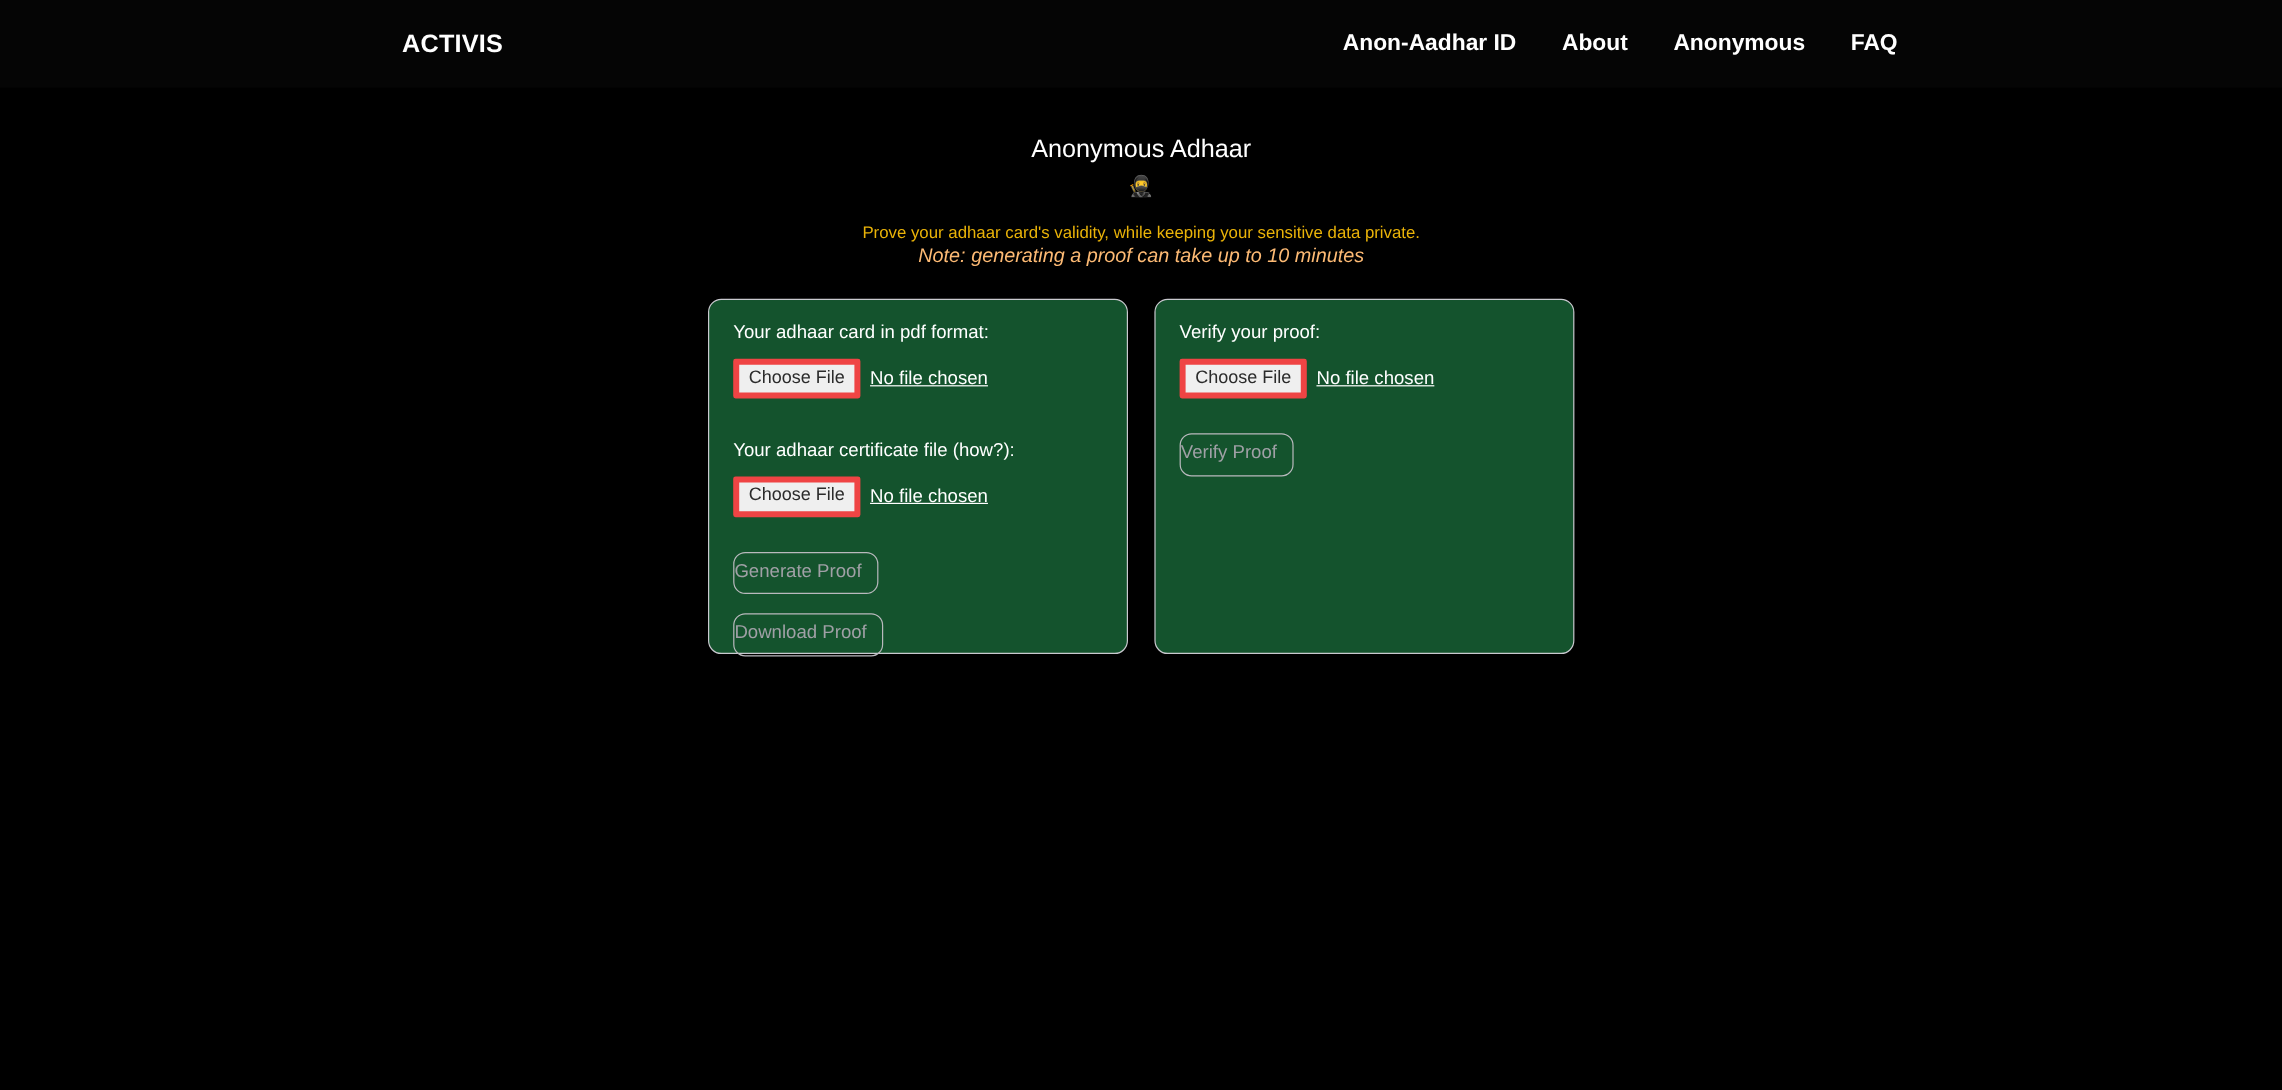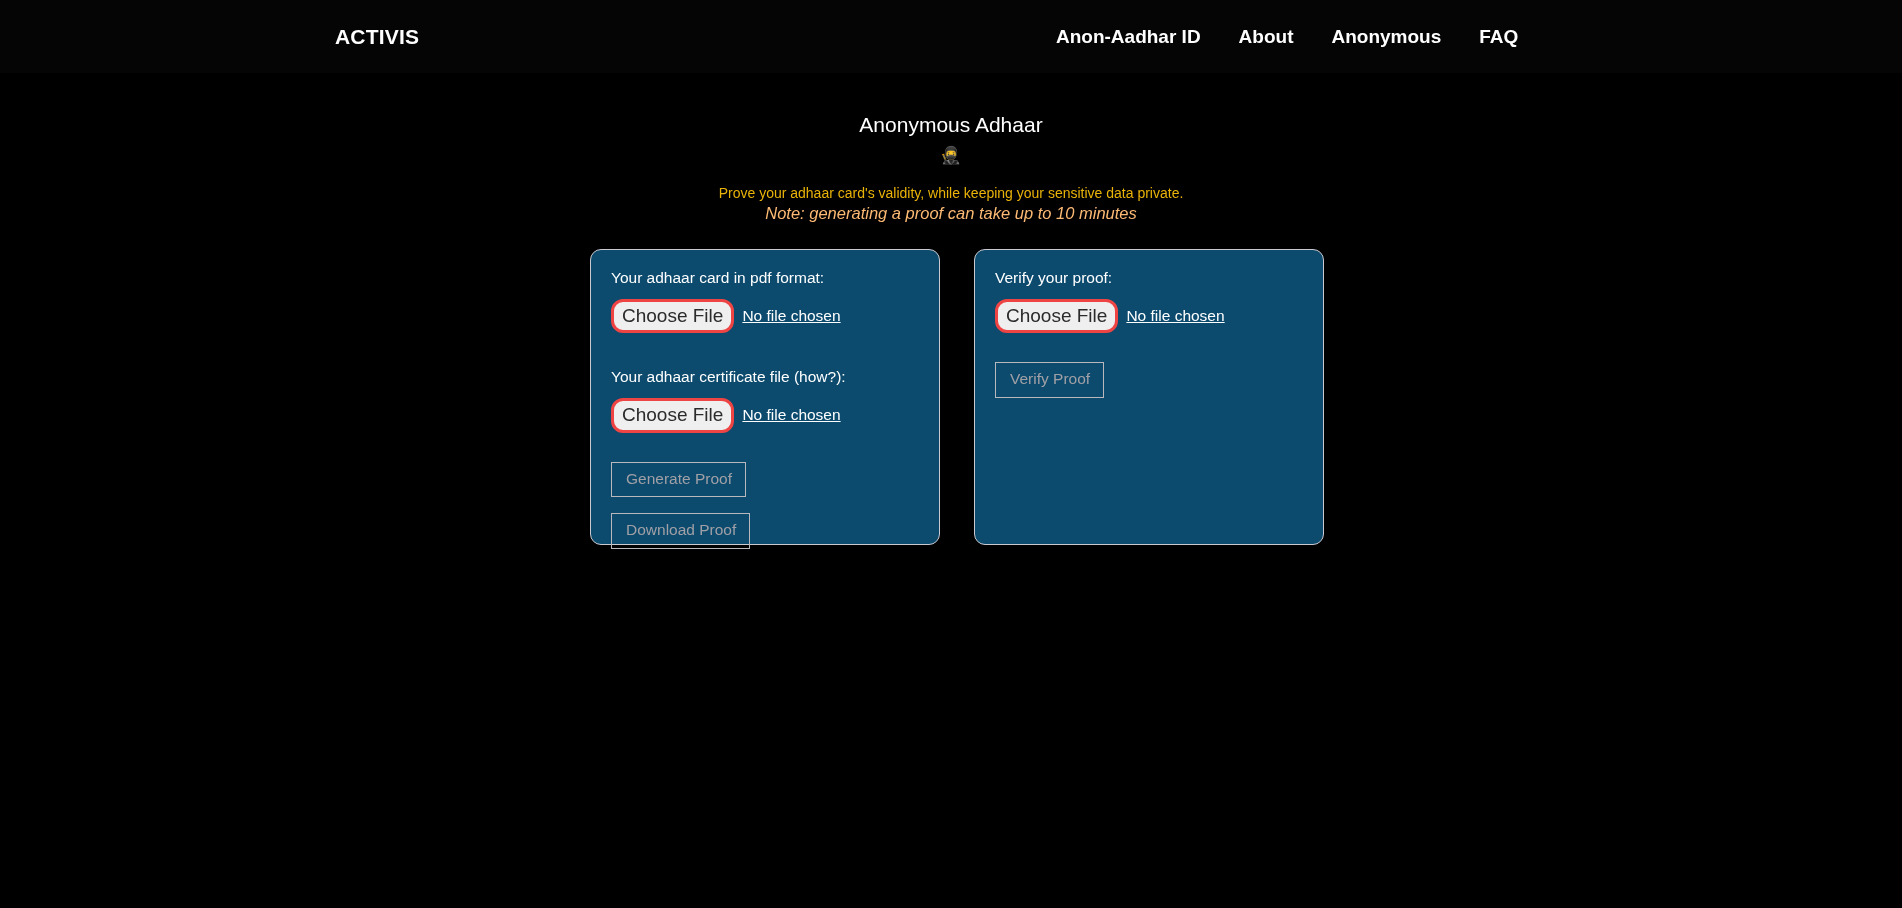--- a/index.html
+++ b/index.html
@@ -31,21 +31,21 @@
     left: 335px;
     font-size: 21px;
     font-weight: bold;
     letter-spacing: 0.2px;
     color: #ffffff;
     text-decoration: none;
     line-height: 1;
   }
   .nav-links {
     position: absolute;
-    left: 1056px;
+    left: 1119px;
     display: flex;
     align-items: center;
     gap: 38px;
     list-style: none;
     margin: 0;
     padding: 0;
   }
   .nav-links a {
     font-size: 19px;
     font-weight: bold;
@@ -93,24 +93,23 @@
   .cards {
     display: flex;
     justify-content: center;
     align-items: flex-start;
     gap: 22px;
     margin-top: 25px;
   }
   .card {
     border: 1px solid #c9c9cf;
     border-radius: 11px;
-    background: #0c4a6e;
+    background: #14532d;
     padding: 18px 20px 20px 20px;
     height: 296px;
-    margin-left: 12px;
   }
   .card-left  { width: 350px; }
   .card-right { width: 350px; }
   .card-label {
     font-size: 15.5px;
     color: #ffffff;
     margin: 0 0 11px 0;
     line-height: 1.25;
     white-space: nowrap;
   }
@@ -119,48 +118,48 @@
   .file-row {
     display: flex;
     align-items: center;
     font-size: 15.5px;
     color: #ffffff;
   }
   .file-btn {
     display: inline-block;
     background: #efefef;
     color: #2b2b2b;
-    border: 3px solid #ef4444;
-    border-radius: 12px;
-    font-size: 19px;
+    border: 5px solid #ef4444;
+    border-radius: 2px;
+    font-size: 15px;
     font-family: "Liberation Sans", sans-serif;
     padding: 2px 8px 3px 8px;
     line-height: 1.25;
     cursor: default;
   }
   .file-name {
     margin-left: 8px;
     font-size: 15.5px;
     color: #ffffff;
     white-space: nowrap;
     text-decoration: underline;
   }
 
   .spacer-lg { height: 34px; }
   .spacer-md { height: 29px; }
 
   .action-btn {
     display: inline-block;
     background: transparent;
     border: 1px solid #b9b9bd;
-    border-radius: 0;
+    border-radius: 10px;
     color: #a0a0a6;
     font-family: "Liberation Sans", sans-serif;
     font-size: 15.5px;
-    padding: 7px 13px 8px 14px;
+    padding: 7px 13px 8px 0;
     line-height: 1.2;
     cursor: default;
     white-space: nowrap;
   }
   .btn-stack-gap { height: 16px; }
 </style>
 </head>
 <body>
 
 <div class="navbar">

